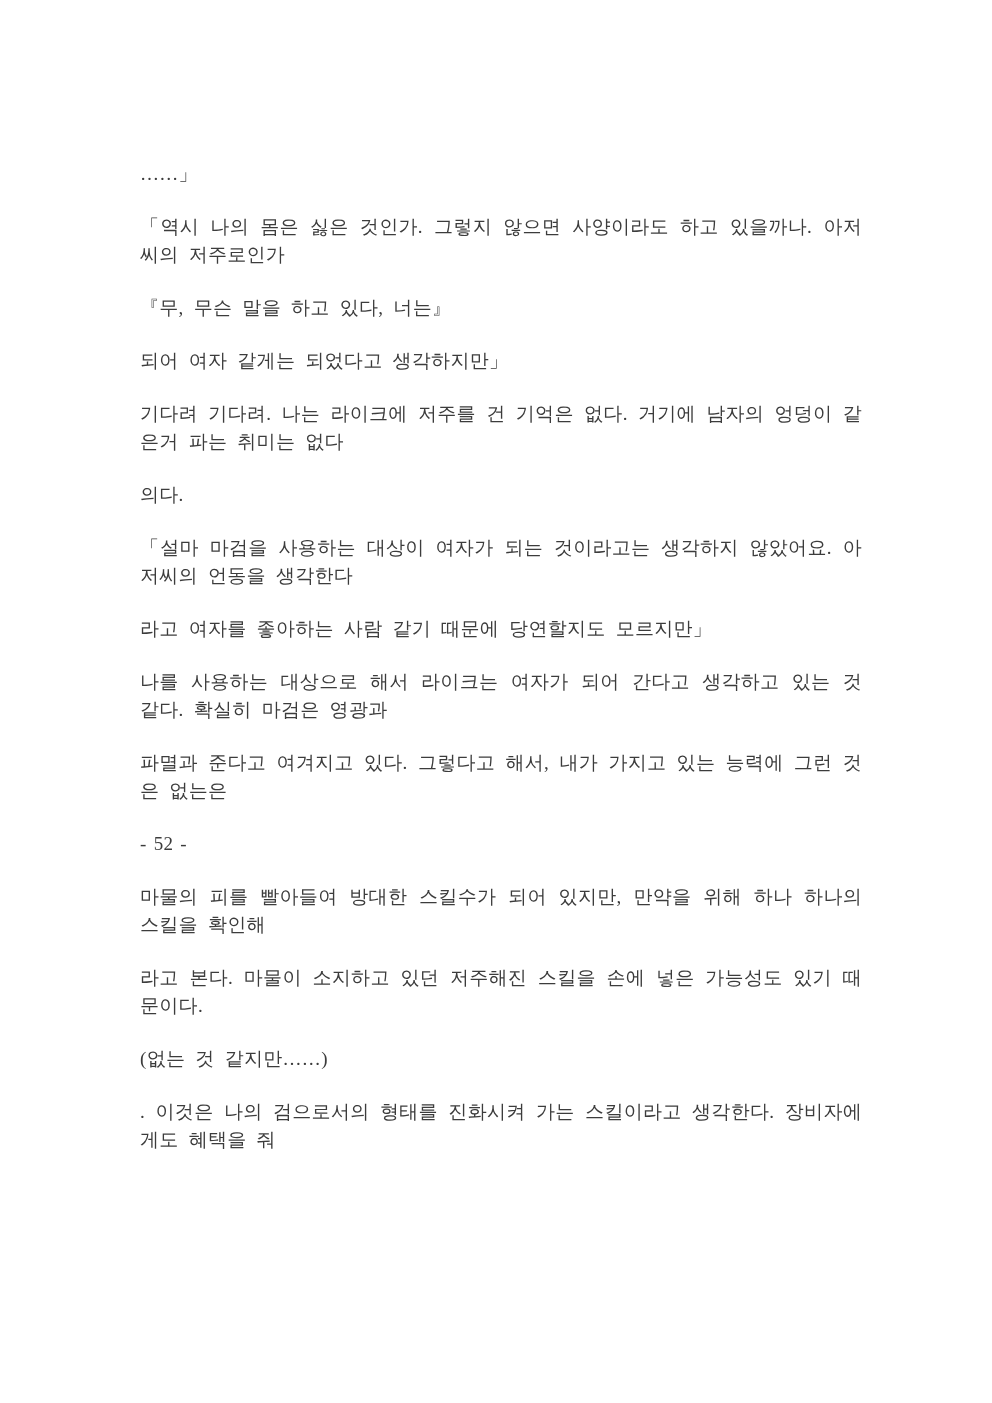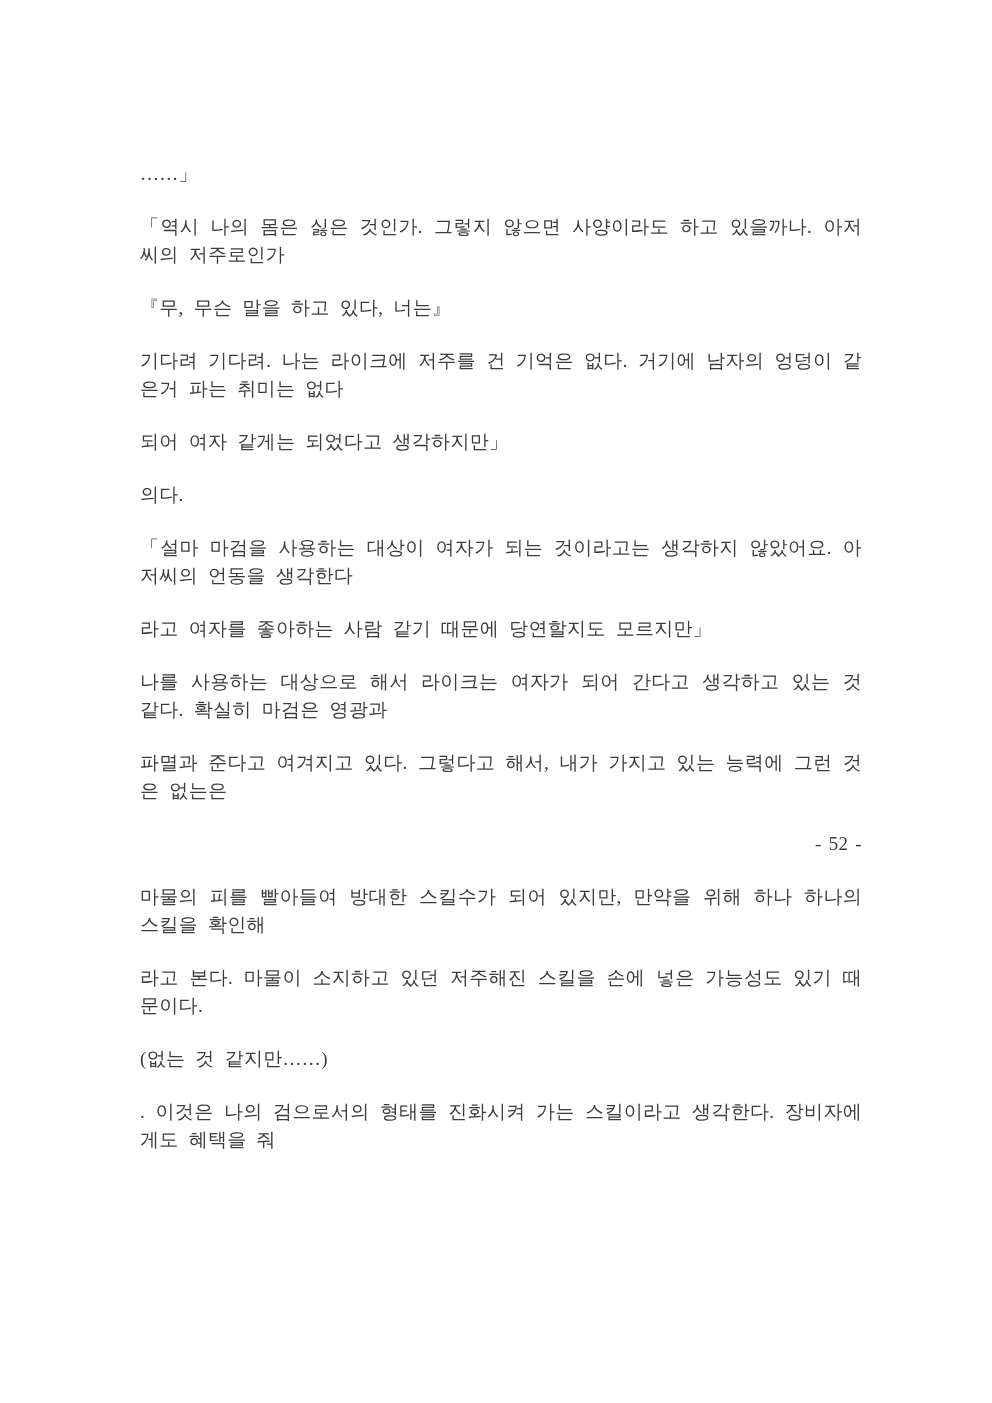--- a/index.html
+++ b/index.html
@@ -25,36 +25,36 @@
     text-align: justify;
     text-justify: inter-character;
     word-break: break-all;
     word-spacing: 5px;
     letter-spacing: 0.3px;
   }
   .doc p {
     margin: 0 0 25px 0;
   }
   .doc p.pagenum {
-    text-align: right;
+    text-align: left;
     word-spacing: 2px;
   }
   .doc p:last-child {
     margin-bottom: 0;
   }
 </style>
 </head>
 <body>
 
 <main class="doc">
   <p>……」</p>
   <p>「역시 나의 몸은 싫은 것인가. 그렇지 않으면 사양이라도 하고 있을까나. 아저씨의 저주로인가</p>
   <p>『무, 무슨 말을 하고 있다, 너는』</p>
+  <p>되어 여자 같게는 되었다고 생각하지만」</p>
   <p>기다려 기다려. 나는 라이크에 저주를 건 기억은 없다. 거기에 남자의 엉덩이 같은거 파는 취미는 없다</p>
-  <p>되어 여자 같게는 되었다고 생각하지만」</p>
   <p>의다.</p>
   <p>「설마 마검을 사용하는 대상이 여자가 되는 것이라고는 생각하지 않았어요. 아저씨의 언동을 생각한다</p>
   <p>라고 여자를 좋아하는 사람 같기 때문에 당연할지도 모르지만」</p>
   <p>나를 사용하는 대상으로 해서 라이크는 여자가 되어 간다고 생각하고 있는 것 같다. 확실히 마검은 영광과</p>
   <p>파멸과 준다고 여겨지고 있다. 그렇다고 해서, 내가 가지고 있는 능력에 그런 것은 없는은</p>
   <p class="pagenum">- 52 -</p>
   <p>마물의 피를 빨아들여 방대한 스킬수가 되어 있지만, 만약을 위해 하나 하나의 스킬을 확인해</p>
   <p>라고 본다. 마물이 소지하고 있던 저주해진 스킬을 손에 넣은 가능성도 있기 때문이다.</p>
   <p>(없는 것 같지만……)</p>
   <p>. 이것은 나의 검으로서의 형태를 진화시켜 가는 스킬이라고 생각한다. 장비자에게도 혜택을 줘</p>

